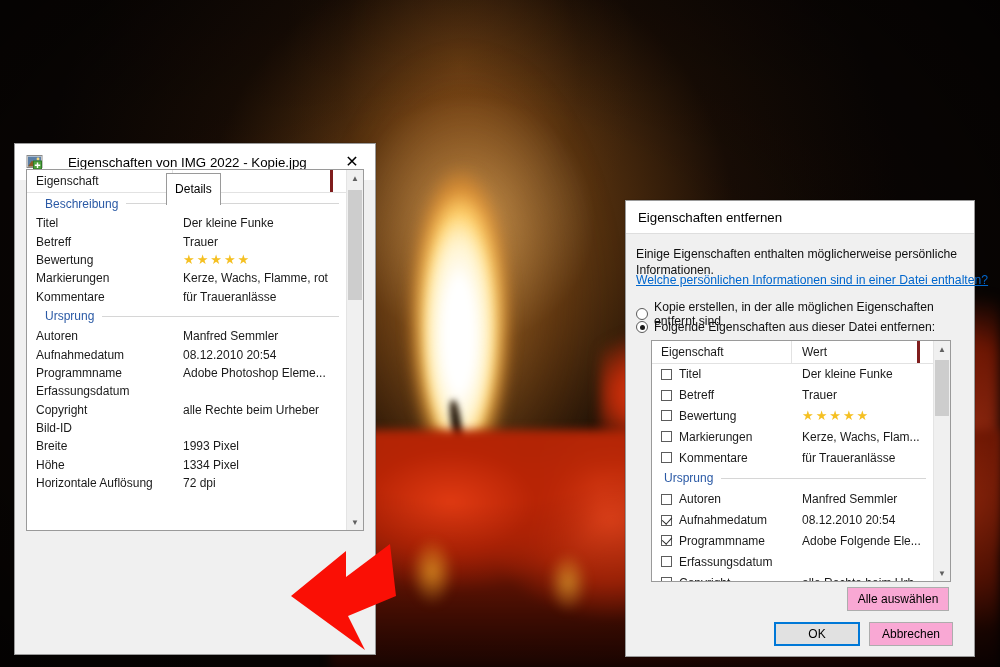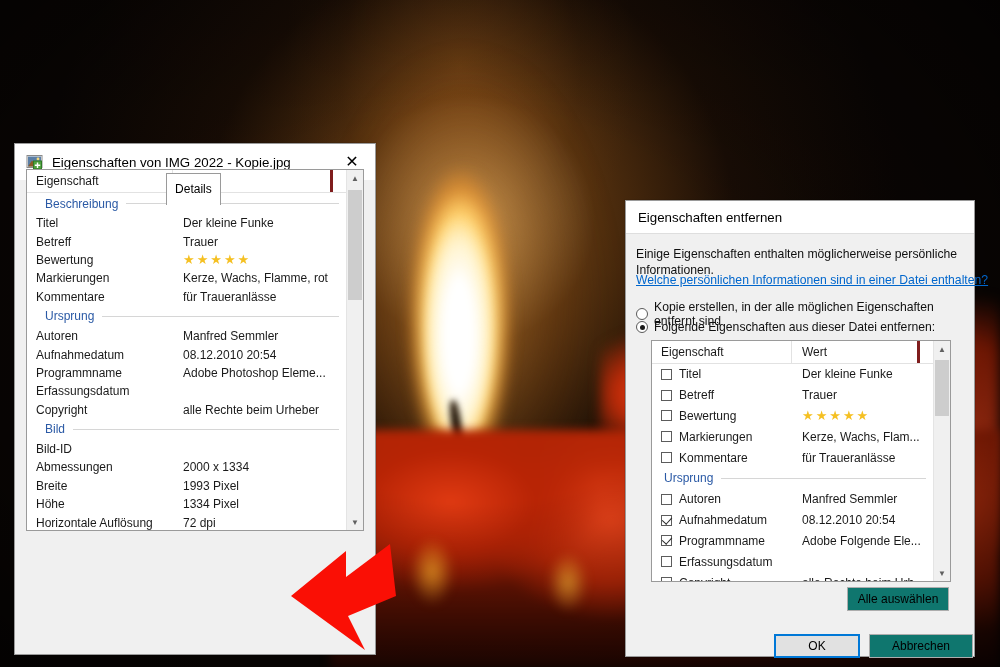--- a/index.html
+++ b/index.html
@@ -76,21 +76,21 @@
     filter:blur(5px);
   }
   .vignette{
     background:radial-gradient(ellipse 720px 560px at 48% 46%, rgba(0,0,0,0) 35%, rgba(0,0,0,.45) 78%, rgba(0,0,0,.8) 100%);
   }
 
   
   .dialog{position:absolute;background:#f0f0f0;border:1px solid #9a9a9a;
           box-shadow:0 0 0 1px rgba(0,0,0,.07);}
   .titlebar{height:36px;background:#ffffff;display:flex;align-items:center;
-            padding:0 0 0 11px;}
+            padding:0 0 0 11px;gap:16px;}
   .titlebar .tIcon{width:17px;height:16px;margin-right:9px;flex:none;}
   .titlebar .tText{font-size:13.3px;color:#000;white-space:nowrap;}
   .closeBtn{margin-left:auto;width:46px;height:36px;display:flex;
             align-items:center;justify-content:center;font-size:16px;
             color:#000;line-height:1;}
 
   
   .tabstrip{position:relative;height:22px;margin:3px 0 0 11px;display:flex;align-items:flex-end;}
   .tab{height:20px;line-height:20px;padding:4px 8px;font-size:12px;color:#000;
        border:1px solid #b0b0b0;border-bottom:none;background:#f0f0f0;
@@ -110,21 +110,21 @@
   .row .v{flex:1;padding-left:10px;box-sizing:border-box;white-space:nowrap;overflow:hidden;}
   .grp{display:flex;align-items:center;height:21px;padding-left:18px;justify-content:center;}
   .grp .gl{font-size:12px;color:#2a59a5;white-space:nowrap;}
   .grp .gline{flex:1;height:1px;background:#d6d6d6;margin:0 8px 0 8px;}
   .stars{letter-spacing:2px;color:#f5c022;font-size:13px;line-height:1;}
 
   
   .sb{position:absolute;top:0;right:0;width:16px;bottom:0;background:#f0f0f0;border-left:1px solid #e4e4e4;}
   .sbBtn{height:16px;display:flex;align-items:center;justify-content:center;color:#606060;font-size:8px;}
   .sbThumb{position:absolute;left:1px;right:1px;background:#cdcdcd;}
-  .btn{height:24px;min-width:77px;background:#0f766e;border:1px solid #adadad;
+  .btn{height:24px;min-width:77px;background:#f9a8d4;border:1px solid #adadad;
        font-size:12px;color:#000;display:flex;align-items:center;justify-content:center;
        box-sizing:border-box;}
   .btn.primary{background:#e1e1e1;border:2px solid #0078d7;}
 
   
   .d2head{height:32px;display:flex;align-items:center;padding-left:12px;background:#fff;
           font-size:13.3px;color:#000;}
   .d2body{position:absolute;left:0;right:0;top:32px;bottom:0;background:#f0f0f0;border-top:1px solid #dedede;}
   .para{font-size:12.2px;color:#101010;line-height:15.5px;}
   .link2{font-size:12.2px;color:#0066cc;text-decoration:underline;white-space:nowrap;}
@@ -232,31 +232,23 @@
             <div class="v">Adobe Photoshop Eleme...</div>
           </div>
           <div class="row">
             <div class="k">Erfassungsdatum</div>
             <div class="v"></div>
           </div>
           <div class="row">
             <div class="k">Copyright</div>
             <div class="v">alle Rechte beim Urheber</div>
           </div>
-          <div class="grp">
-            <span class="gl">Bild</span>
-            <span class="gline"></span>
-          </div>
           <div class="row">
             <div class="k">Bild-ID</div>
             <div class="v"></div>
-          </div>
-          <div class="row">
-            <div class="k">Abmessungen</div>
-            <div class="v">2000 x 1334</div>
           </div>
           <div class="row">
             <div class="k">Breite</div>
             <div class="v">1993 Pixel</div>
           </div>
           <div class="row">
             <div class="k">Höhe</div>
             <div class="v">1334 Pixel</div>
           </div>
           <div class="row">
@@ -379,22 +371,22 @@
       </div>
       <div class="sb">
         <div class="sbBtn">▲</div>
         <div class="sbThumb" style="top:19px;height:56px;"></div>
         <div class="sbBtn" style="position:absolute;bottom:0;left:0;right:0;">▼</div>
       </div>
     </div>
 
     <div class="btn" style="position:absolute;left:221px;top:353px;width:102px;">Alle auswählen</div>
 
-    <div style="position:absolute;left:148px;top:400px;display:flex;gap:9px;">
+    <div style="position:absolute;left:148px;top:388px;display:flex;gap:9px;">
       <div class="btn primary" style="width:86px;">OK</div>
-      <div class="btn" style="width:104px;">Abbrechen</div>
+      <div class="btn" style="width:84px;">Abbrechen</div>
     </div>
   </div>
 </div>
 
 <svg id="arrow" viewBox="0 0 122 118">
   <polygon points="5,58 60,13 60,39 104,6 110,58 62,78 79,112" fill="#fa0f05"></polygon>
 </svg>
 
 </body></html>

